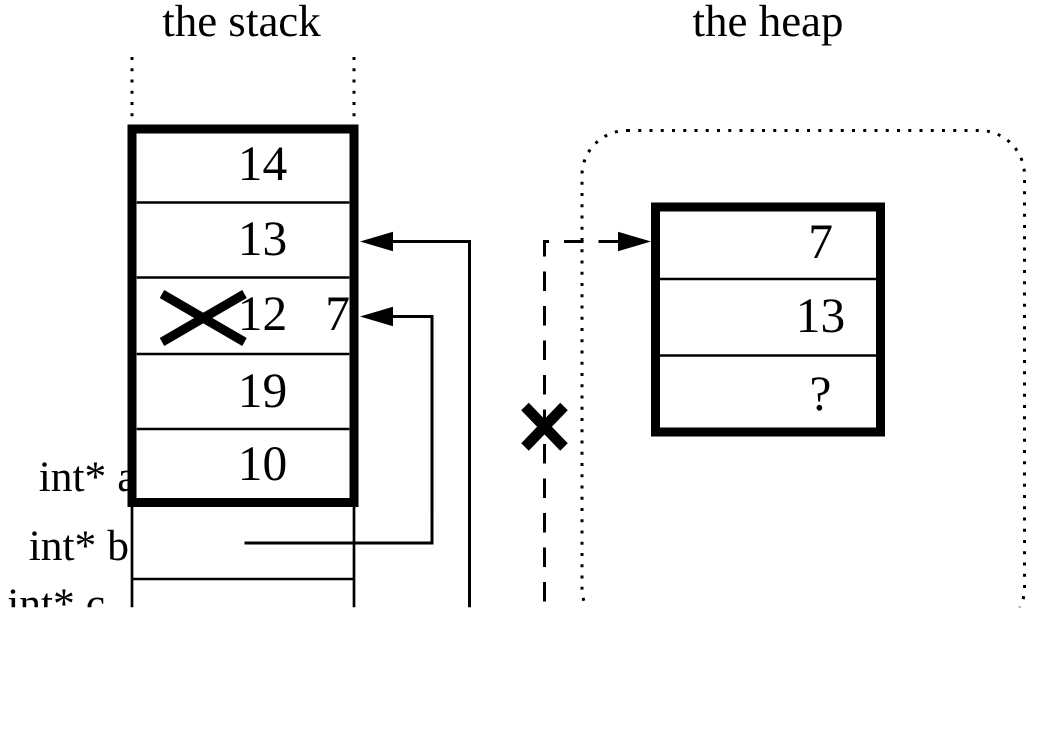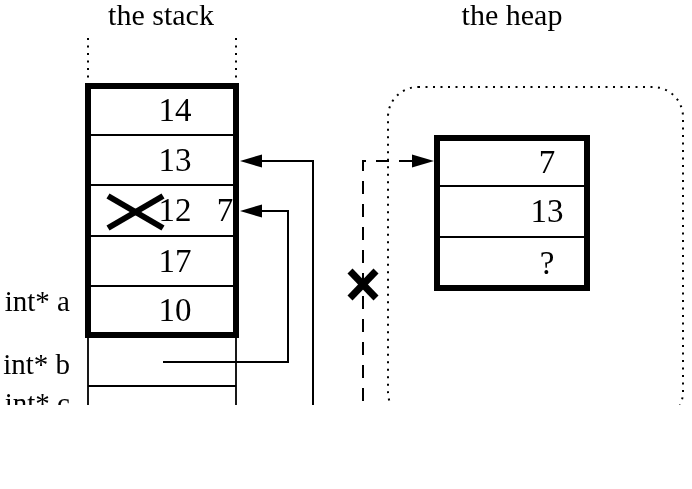--- a/index.html
+++ b/index.html
@@ -63,25 +63,25 @@
 
 <div class="canvas">
 
   <div class="txt title" style="left:85px; top:-3px; width:152px;">the stack</div>
   <div class="txt title" style="left:437px; top:-3px; width:150px;">the heap</div>
 
   <div class="txt cellval stackval" style="top:85px; line-height:50px;">14</div>
   <div class="txt cellval stackval" style="top:135px; line-height:50px;">13</div>
   <div class="txt cellval stackval" style="top:185px; line-height:51px;">12</div>
   <div class="txt cellval" style="left:170px; top:185px; width:40px; line-height:51px;">7</div>
-  <div class="txt cellval stackval" style="top:236px; line-height:50px;">17</div>
+  <div class="txt cellval stackval" style="top:236px; line-height:50px;">19</div>
   <div class="txt cellval stackval" style="top:286px; line-height:49px;">10</div>
 
-  <div class="txt varlabel" style="top:286px;">int* a</div>
-  <div class="txt varlabel" style="top:349px;">int* b</div>
+  <div class="txt varlabel" style="top:303px;padding-left:21px;">int* a</div>
+  <div class="txt varlabel" style="top:349px;margin-left:16px;">int* b</div>
   <div class="txt varlabel" style="top:388px;text-align:right;">int* c</div>
 
   <div class="txt cellval heapval" style="top:138px; line-height:48px;">7</div>
   <div class="txt cellval heapval" style="top:186px; line-height:51px;">13</div>
   <div class="txt cellval heapval" style="top:237px; line-height:52px;">?</div>
 
   <svg class="lines" width="692" height="489" viewBox="0 0 692 489">
 
     <g stroke="currentColor" stroke-width="2" stroke-dasharray="2 5.5" fill="none">
       <line x1="88" y1="38" x2="88" y2="78"></line>

